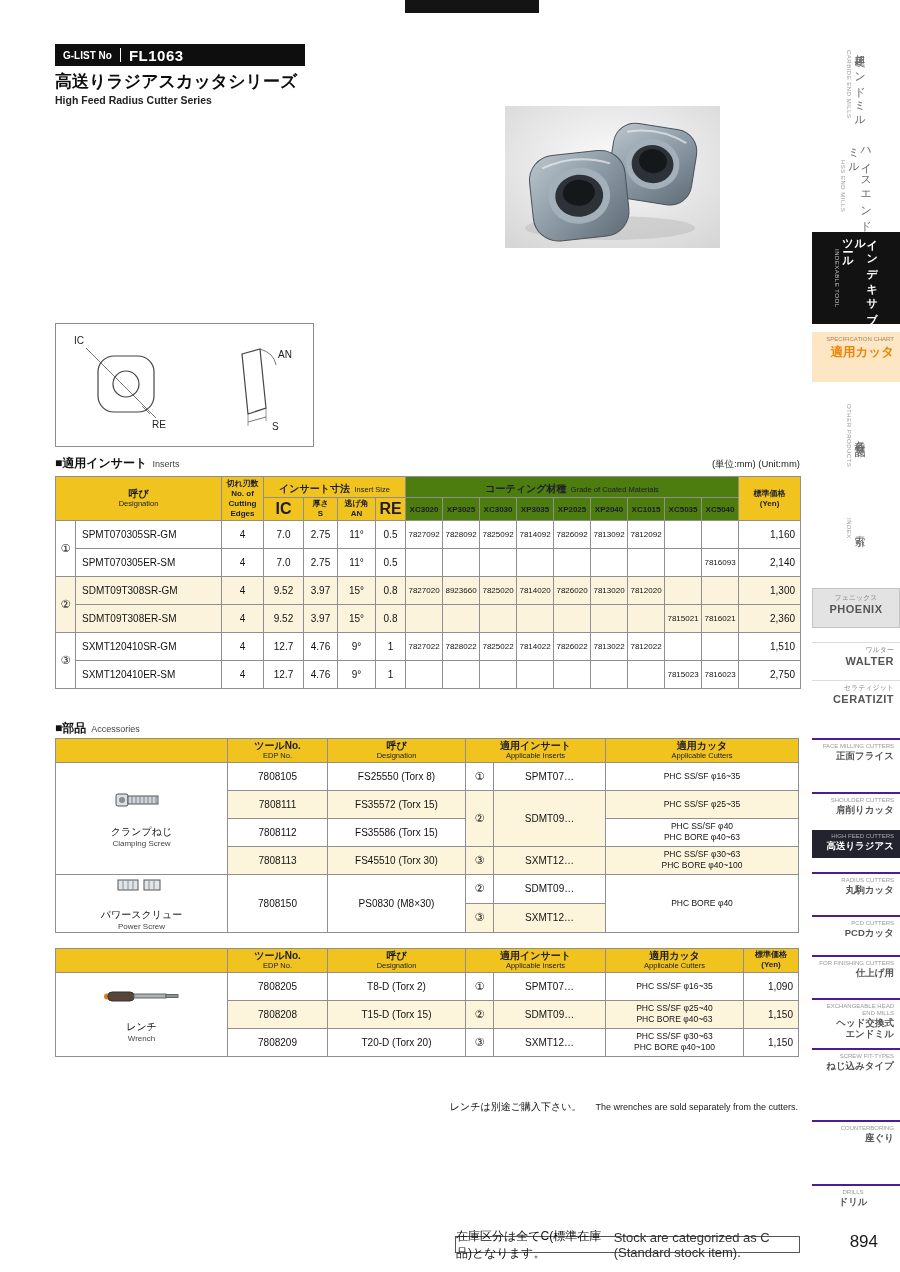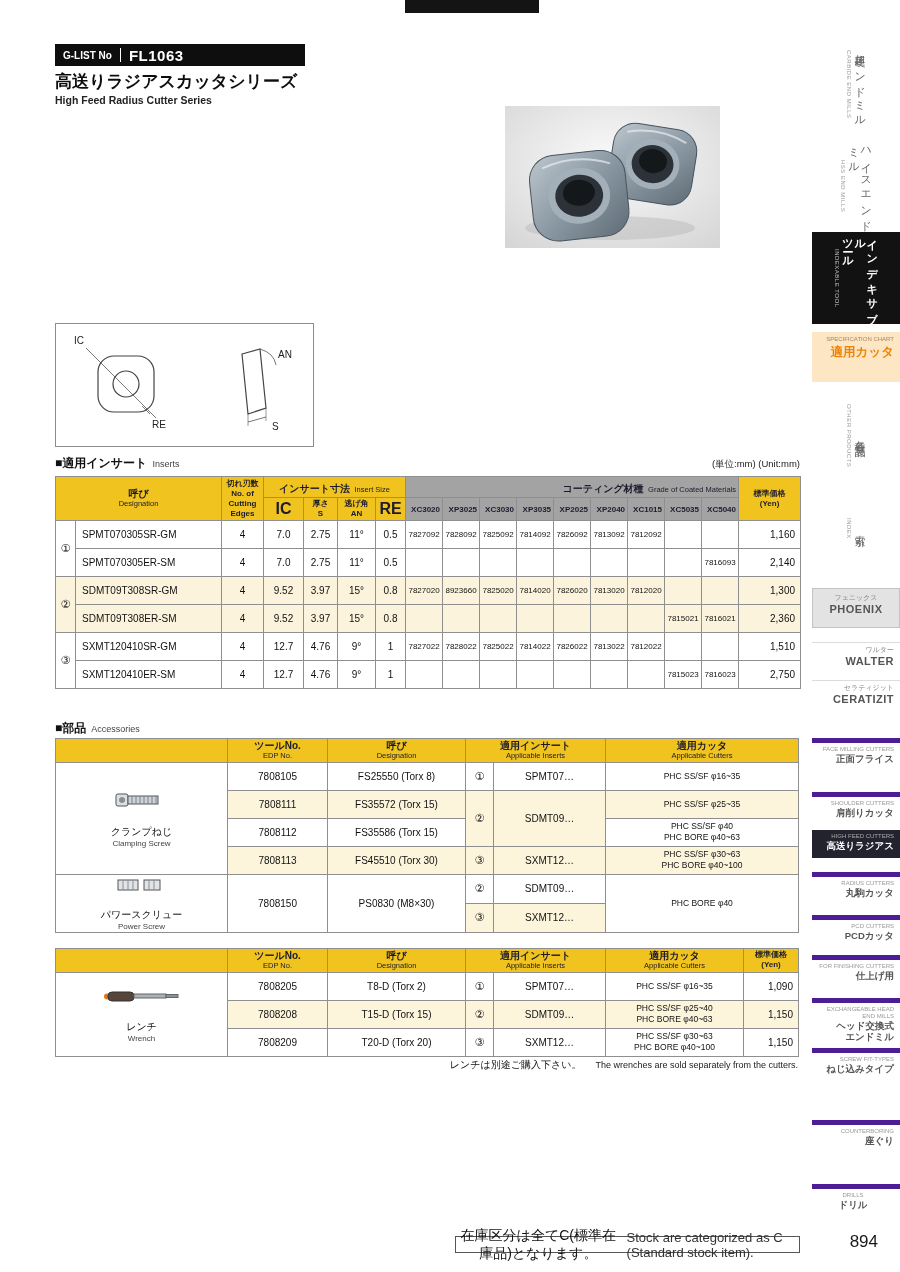--- a/index.html
+++ b/index.html
@@ -35,21 +35,21 @@
   
   .sect{position:absolute;display:flex;align-items:baseline;gap:5px;}
   .sect .jp{font-size:12px;font-weight:bold;color:#111;}
   .sect .en{font-size:9px;color:#444;}
   .unit-note{position:absolute;font-size:9.5px;color:#222;}
 
   
   .tbl{border-collapse:collapse;table-layout:fixed;background:#fff;position:absolute;}
   .tbl th,.tbl td{border:1px solid #8f8f8f;overflow:hidden;}
   .tbl th{background:#f0c31e;color:#1c1c2e;font-weight:bold;padding:1px 2px;vertical-align:middle;text-align:center;}
-  .tbl th.pink{background:#a3a3a3;text-align:right;}
+  .tbl th.pink{background:#4d7c0f;}
   .tbl td{font-size:10px;text-align:center;vertical-align:middle;padding:1px 2px;color:#111;}
   .th-jp{font-size:10px;line-height:1.2;}
   .th-en{font-size:7.5px;font-weight:normal;line-height:1.15;}
   .th-small{font-size:8px;line-height:1.25;white-space:pre-line;font-weight:bold;}
   .coat-h{font-size:8px;font-weight:bold;padding:1px 0;}
 
   #inserts-tbl{left:55px;top:476px;width:745px;}
   #inserts-tbl td{height:25px;}
   #inserts-tbl td.designation{text-align:left;padding-left:6px;font-size:10px;}
   #inserts-tbl td.coating{font-size:8px;padding:0;}
@@ -61,48 +61,48 @@
   #wrench-tbl{left:55px;top:948px;width:743px;}
   #screw-tbl td,#wrench-tbl td{height:25px;}
   td.item-cell{background:#fff !important;}
   .item-jp{font-size:10px;color:#111;margin-top:12px;}
   .item-en{font-size:8px;color:#444;}
   td.cutters{font-size:8.5px;line-height:1.3;white-space:pre-line;}
   td.marker{font-size:11px;}
   td.price{text-align:right;padding-right:5px;}
   tr.shade2 td:not(.item-cell){background:#fcf5dc;}
 
-  .wrench-note{position:absolute;left:55px;top:1054px;width:743px;text-align:right;}
+  .wrench-note{position:absolute;left:55px;top:1096px;width:743px;text-align:right;}
   .wrench-note .jp{font-size:10px;color:#111;margin-right:14px;}
   .wrench-note .en{font-size:9px;color:#222;}
 
   
   .stock-note{position:absolute;left:455px;top:1236px;width:343px;height:15px;border:1px solid #555;
               display:flex;align-items:center;justify-content:center;gap:6px;}
-  .stock-note .jp{font-size:14px;color:#111;text-align:center;}
+  .stock-note .jp{font-size:12px;color:#111;}
   .stock-note .en{font-size:13px;color:#333;}
   .page-num{position:absolute;right:22px;top:1232px;font-size:17px;font-weight:normal;color:#1a1a1a;}
 
   
   .sidebar{position:absolute;left:812px;top:0;width:88px;height:1272px;}
   .sb-item{position:absolute;left:0;width:88px;box-sizing:border-box;cursor:pointer;}
   .sb-item.v{display:flex;flex-direction:row;justify-content:center;align-items:center;gap:2px;}
   .v .sb-big{writing-mode:vertical-rl;font-size:11px;letter-spacing:2px;color:#666;white-space:pre-line;line-height:1.1;}
   .v .sb-small{writing-mode:vertical-rl;font-size:6px;color:#9a9a9a;letter-spacing:0.5px;}
   .v.active-black{background:#121212;}
   .v.active-black .sb-big{color:#fff;font-weight:bold;}
   .v.active-black .sb-small{color:#c0c0c0;}
   .sb-item.spec{background:#fce6c4;text-align:right;padding:4px 6px 0 0;}
   .spec .sb-small{font-size:6px;color:#a8855a;line-height:1.1;}
   .spec .sb-big{font-size:12.5px;font-weight:bold;color:#ef8200;margin-top:1px;}
   .sb-item.brand{text-align:right;padding:2px 6px 0 0;border-top:1px solid #dcdcdc;}
   .brand .sb-small{font-size:7px;color:#888;}
   .brand .sb-big{font-size:11px;font-weight:bold;color:#555;letter-spacing:0.5px;}
   .sb-item.brand.gray{background:#e3e3e3;border:1px solid #c3c3c3;text-align:center;padding:4px 0 0 0;}
-  .sb-item.cat{text-align:right;padding:3px 6px 0 0;border-top:5px solid #4c1d95;}
+  .sb-item.cat{text-align:right;padding:3px 6px 0 0;border-top:2px solid #4c1d95;}
   .cat .sb-small{font-size:6px;color:#999;white-space:pre-line;line-height:1.15;}
   .cat .sb-big{font-size:9.5px;font-weight:bold;color:#555;white-space:pre-line;line-height:1.15;margin-top:1px;}
   .cat.active-dark{background:#23232f;border-top:none;}
   .cat.active-dark .sb-small{color:#aaa;}
   .cat.active-dark .sb-big{color:#fff;}
 </style>
 </head>
 <body>
 
 <div class="page">

